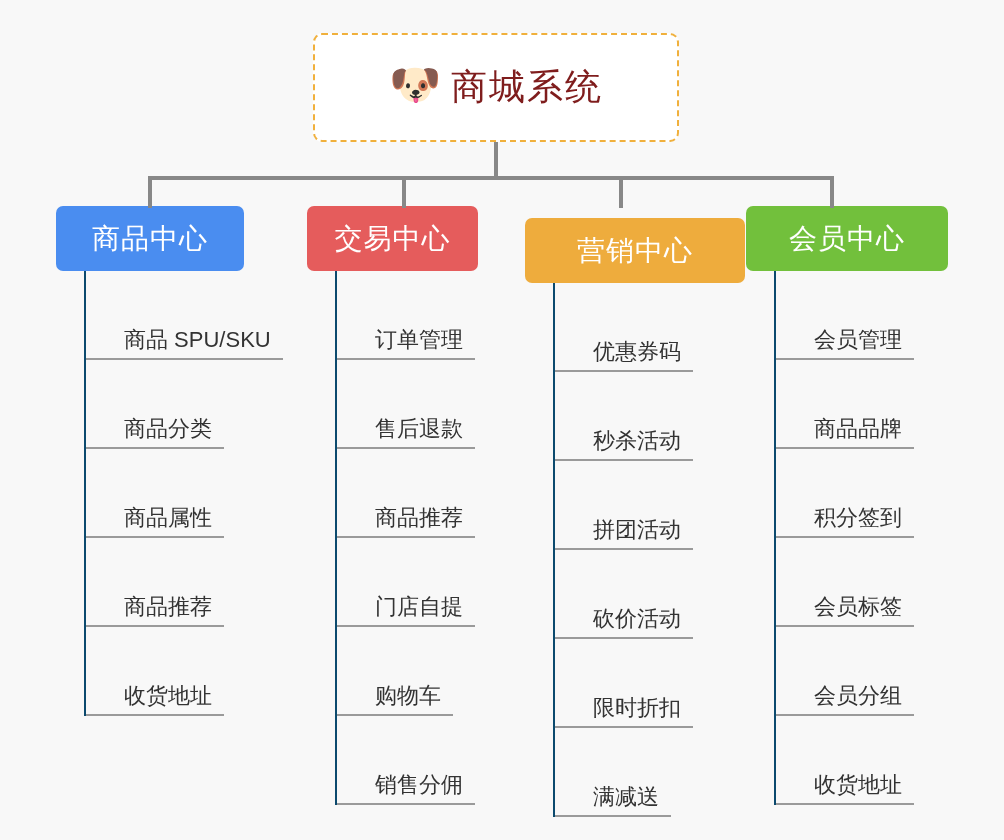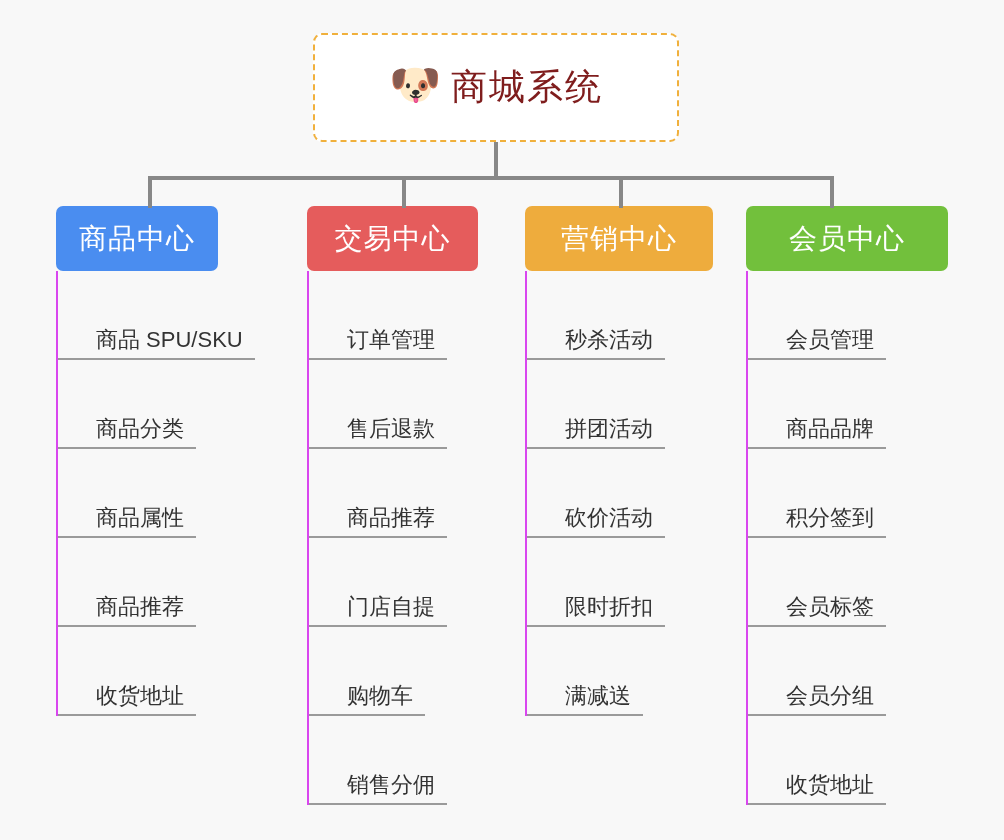--- a/index.html
+++ b/index.html
@@ -89,23 +89,23 @@
     justify-content: center;
     color: #ffffff;
     font-size: 28px;
     letter-spacing: 1px;
     box-sizing: border-box;
   }
 
   
   .leaf-list {
     position: relative;
-    margin-left: 0;
+    margin-left: 28px;
     padding-left: 0;
-    border-left: 2px solid #d946ef;
+    border-left: 2px solid #0c4a6e;
     margin-top: 0;
   }
   .leaf-item {
     height: 89px;
     box-sizing: border-box;
     display: flex;
     align-items: flex-end;
     position: relative;
   }
   .leaf-label {
@@ -117,23 +117,23 @@
     border-bottom: 2px solid #9a9a9a;
     display: inline-block;
   }
 
   
   .col-0 { left: 56px; }
   .col-1 { left: 307px; }
   .col-2 { left: 525px; }
   .col-3 { left: 746px; }
 
-  .col-0 .cat-box { width: 162px; justify-content: center; }
+  .col-0 .cat-box { width: 188px; justify-content: center; }
   .col-1 .cat-box { width: 171px; }
-  .col-2 .cat-box { width: 188px; }
+  .col-2 .cat-box { width: 220px; margin-top: 12px; }
   .col-3 .cat-box { width: 202px; }
 </style>
 </head>
 <body>
 
 <div id="mindmap">
 
   <div class="root-node">
     <span class="root-emoji">🐶</span>
     <span class="root-title">商城系统</span>
@@ -190,20 +190,23 @@
         </div>
     </div>
   </div>
 
   <div class="column col-2">
     <div class="cat-box" style="background: rgb(238, 172, 61);">
       <span>营销中心</span>
     </div>
     <div class="leaf-list">
       <div class="leaf-item">
+          <span class="leaf-label">优惠券码</span>
+        </div>
+      <div class="leaf-item">
           <span class="leaf-label">秒杀活动</span>
         </div>
       <div class="leaf-item">
           <span class="leaf-label">拼团活动</span>
         </div>
       <div class="leaf-item">
           <span class="leaf-label">砍价活动</span>
         </div>
       <div class="leaf-item">
           <span class="leaf-label">限时折扣</span>

